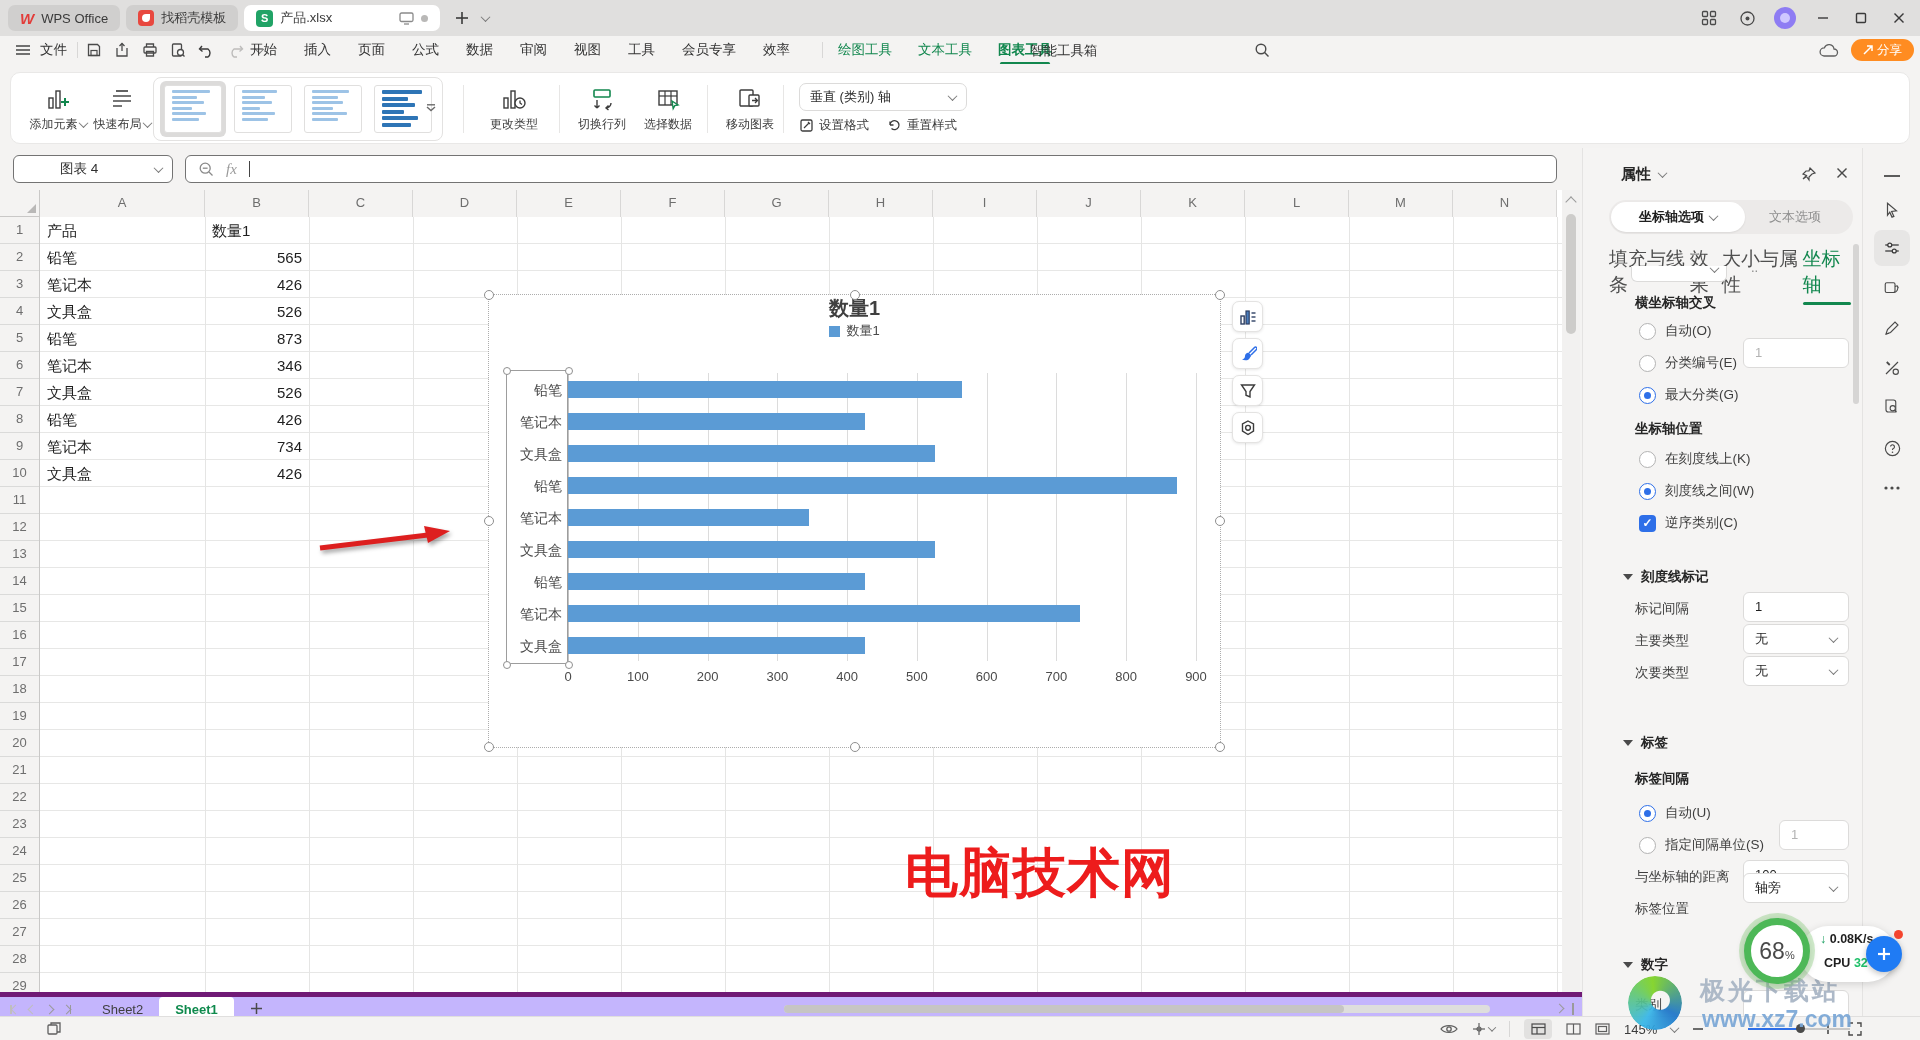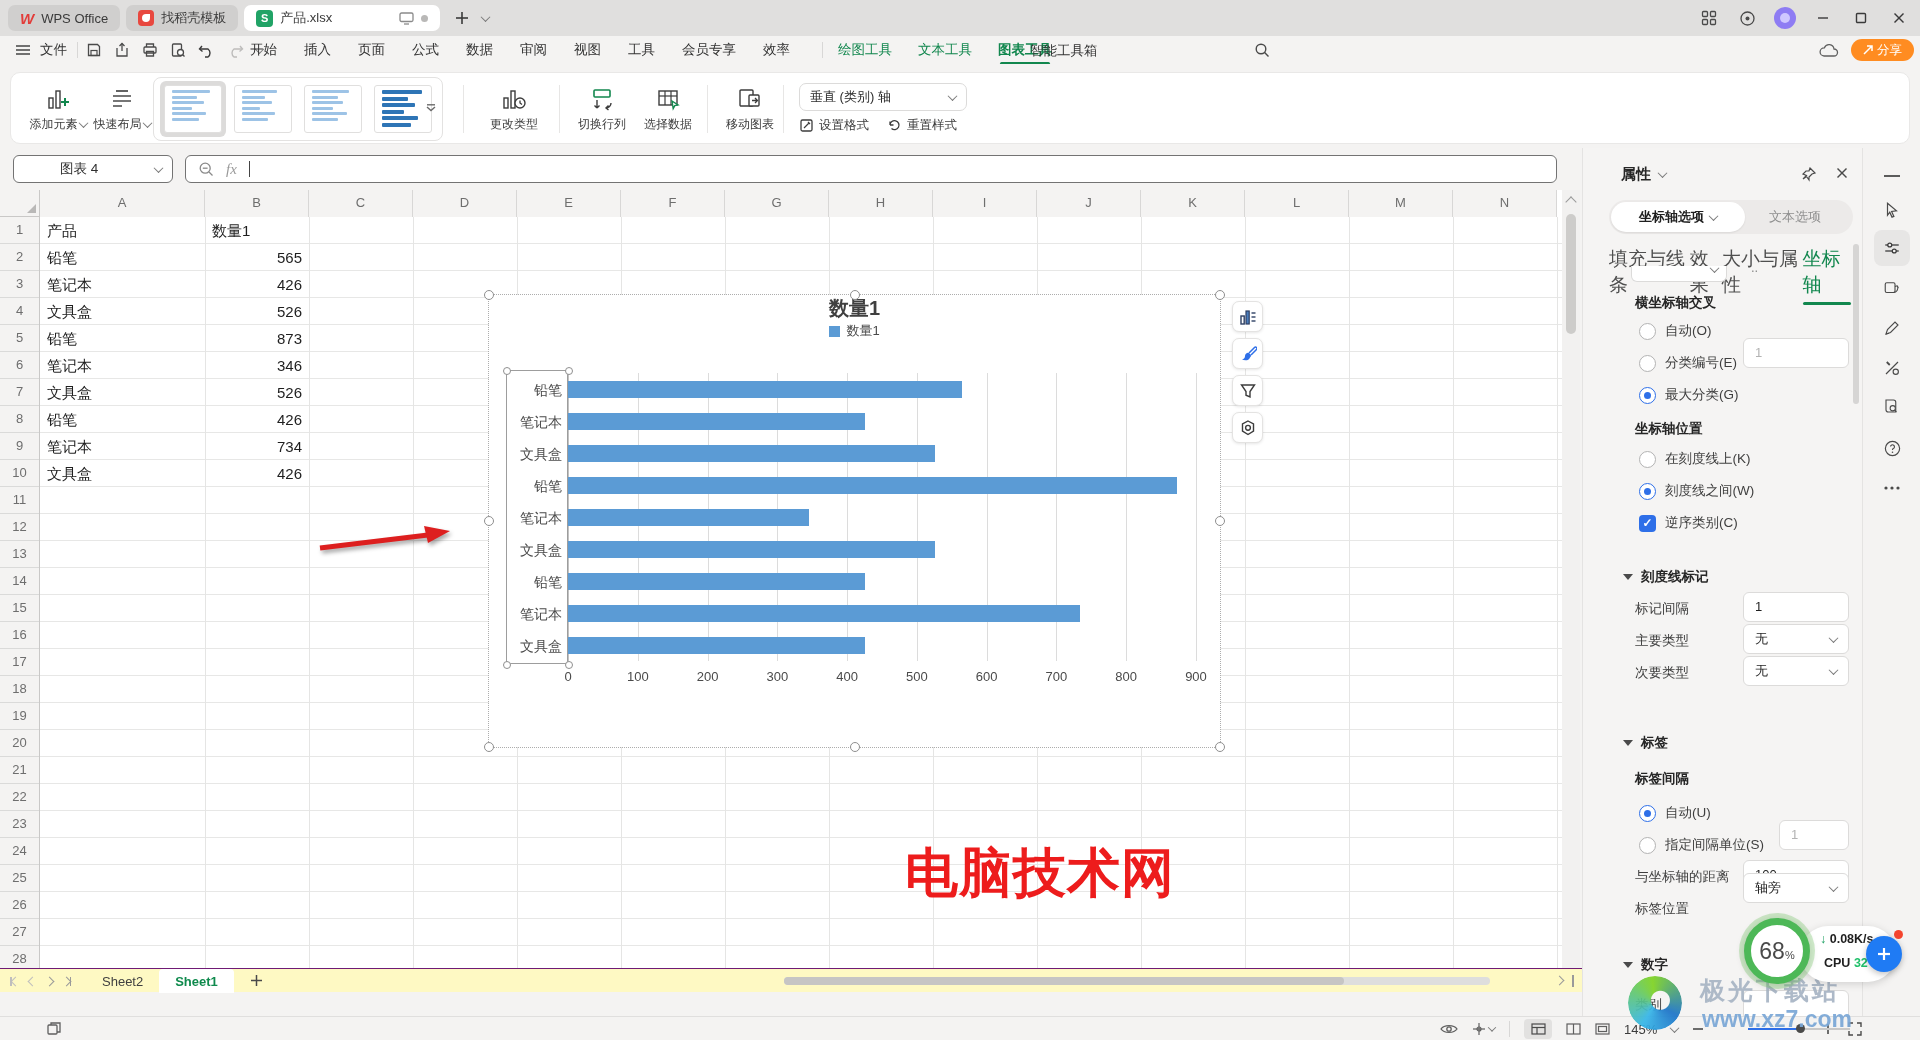--- a/index.html
+++ b/index.html
@@ -79,21 +79,21 @@
   .pinput.dim { color:#b3b3b3; }
   .pselect .chev { position:absolute; right:11px; top:11px; }
   .plbl-l { position:absolute; left:52px; font-size:13.5px; color:#3f3f3f; white-space:nowrap; }
 
   
   #iconstrip { left:1862px; top:148px; width:58px; height:868px; background:#f4f3f2; border-left:1px solid #e4e3e2; }
   .stricon { position:absolute; left:11px; width:36px; height:36px; display:flex; align-items:center; justify-content:center; border-radius:8px; }
   .stricon.active { background:#e7e6e5; }
 
   
-  #sheetbar { left:0; top:968px; width:1582px; height:24px; background:#fef9c3; border-top:1px solid #701a75; }
+  #sheetbar { left:0; top:992px; width:1582px; height:24px; background:#c4b5fd; border-top:5px solid #701a75; }
   .stab { height:24px; display:flex; align-items:center; padding:0 16px; font-size:13px; color:#3f3f3f; }
   .stab.active { background:#fff; color:#0f8a4d; font-weight:bold; border-radius:4px 4px 0 0; }
   #statusbar { left:0; top:1016px; width:1920px; height:24px; background:#f4f3f2; border-top:1px solid #e0dfde; }
   .navchev { width:7px; height:7px; border-left:1.6px solid #9a9a9a; border-bottom:1.6px solid #9a9a9a; }
 
   
   #wm-center { left:900px; top:830px; width:520px; height:170px; pointer-events:none; }
   #tagbadge { position:absolute; left:293px; top:6px; width:202px; height:158px; background:#2779f5; border-radius:26px; color:#fff; font-weight:bold; font-size:104px; display:flex; align-items:center; justify-content:center; letter-spacing:-2px; }
   #wm-corner { left:1620px; top:968px; width:300px; height:72px; opacity:.92; pointer-events:none; }
   #monitor { left:1744px; top:916px; width:176px; height:76px; pointer-events:none; }

